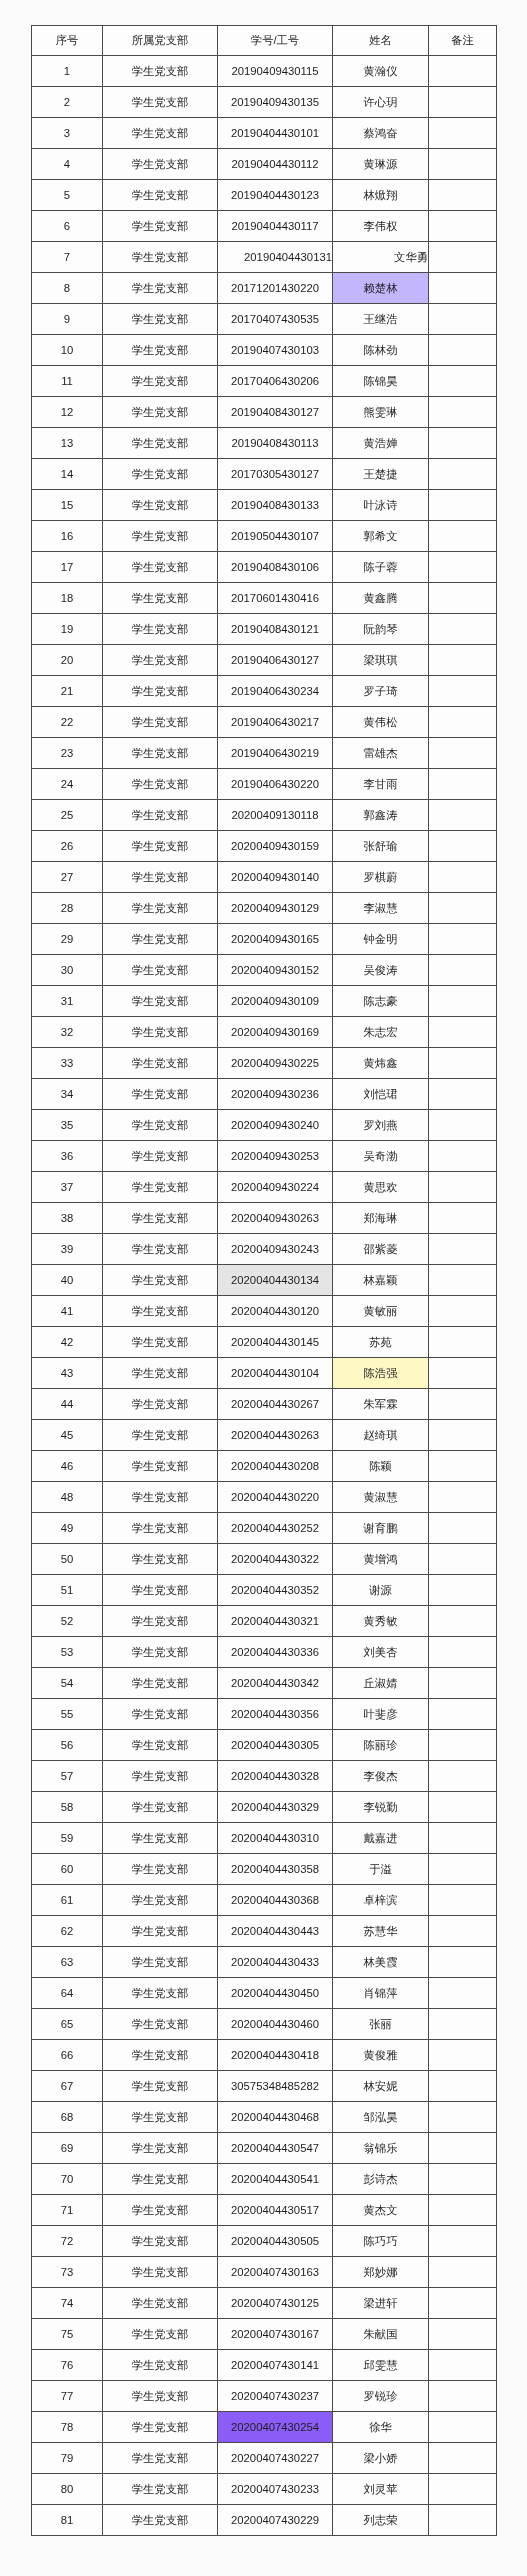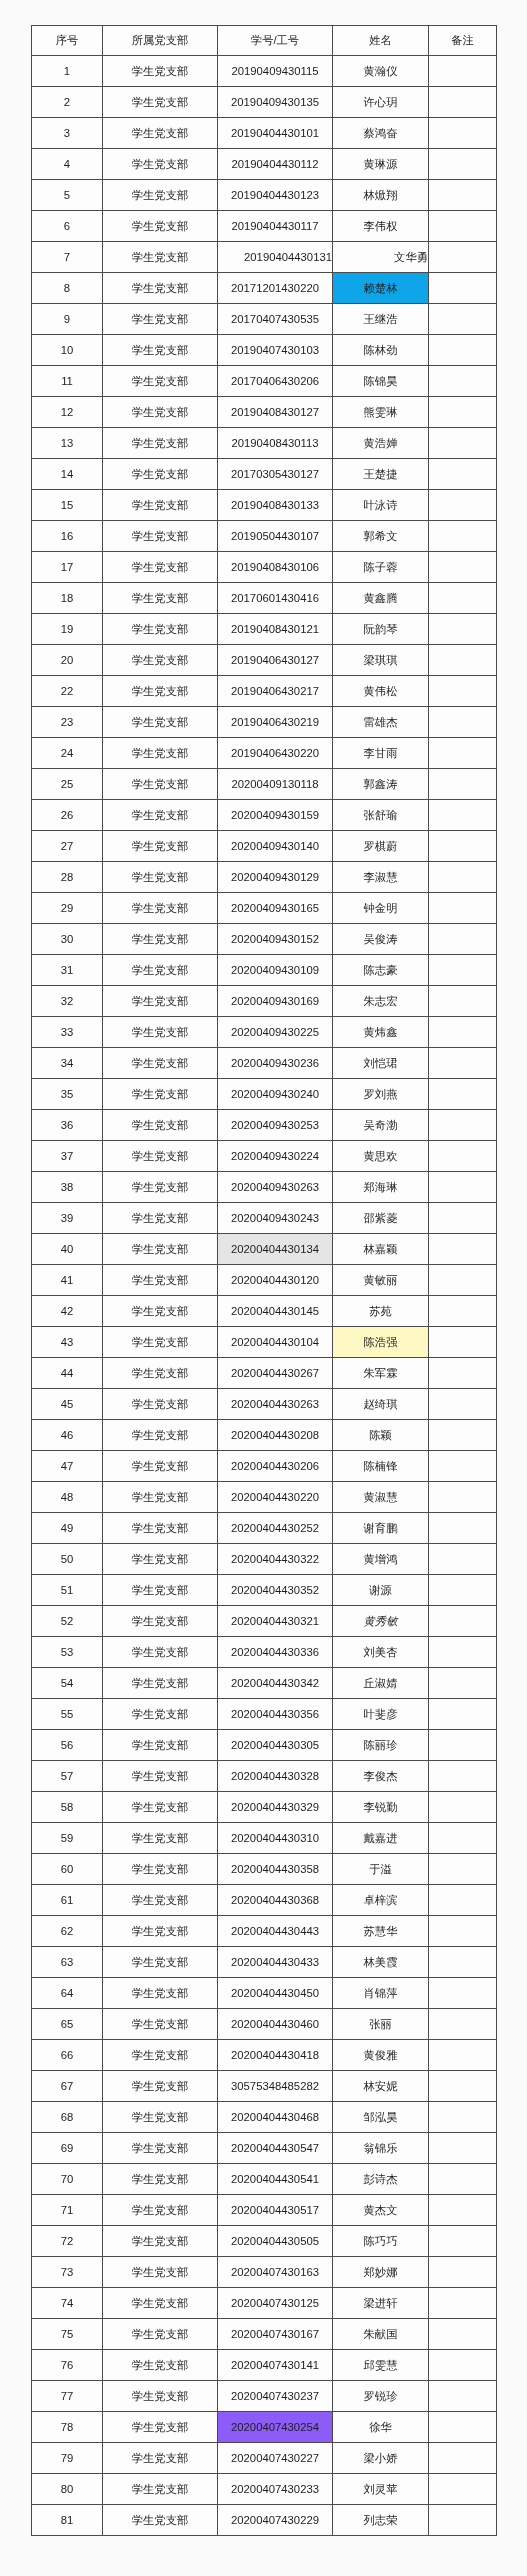--- a/index.html
+++ b/index.html
@@ -117,21 +117,21 @@
           <td style="border-color: rgb(74, 74, 74); background: rgb(253, 253, 253);">7</td>
           <td style="border-color: rgb(74, 74, 74); background: rgb(253, 253, 253);">学生党支部</td>
           <td style="border-color: rgb(74, 74, 74); background: rgb(253, 253, 253); text-align: right;">20190404430131</td>
           <td style="border-color: rgb(74, 74, 74); background: rgb(253, 253, 253); text-align: right;">文华勇</td>
           <td style="border-color: rgb(74, 74, 74); background: rgb(253, 253, 253);"></td>
         </tr>
         <tr>
           <td style="border-color: rgb(74, 74, 74); background: rgb(253, 253, 253);">8</td>
           <td style="border-color: rgb(74, 74, 74); background: rgb(253, 253, 253);">学生党支部</td>
           <td style="border-color: rgb(74, 74, 74); background: rgb(253, 253, 253);">20171201430220</td>
-          <td style="border-color: rgb(74, 74, 74); background: #0ea5e9;">赖楚林</td>
+          <td style="border-color: rgb(74, 74, 74); background: #c4b5fd;">赖楚林</td>
           <td style="border-color: rgb(74, 74, 74); background: rgb(253, 253, 253);"></td>
         </tr>
         <tr>
           <td style="border-color: rgb(74, 74, 74); background: rgb(253, 253, 253);">9</td>
           <td style="border-color: rgb(74, 74, 74); background: rgb(253, 253, 253);">学生党支部</td>
           <td style="border-color: rgb(74, 74, 74); background: rgb(253, 253, 253);">20170407430535</td>
           <td style="border-color: rgb(74, 74, 74); background: rgb(253, 253, 253);">王继浩</td>
           <td style="border-color: rgb(74, 74, 74); background: rgb(253, 253, 253);"></td>
         </tr>
         <tr>
@@ -205,20 +205,27 @@
           <td style="border-color: rgb(74, 74, 74); background: rgb(253, 253, 253);"></td>
         </tr>
         <tr>
           <td style="border-color: rgb(74, 74, 74); background: rgb(253, 253, 253);">20</td>
           <td style="border-color: rgb(74, 74, 74); background: rgb(253, 253, 253);">学生党支部</td>
           <td style="border-color: rgb(74, 74, 74); background: rgb(253, 253, 253);">20190406430127</td>
           <td style="border-color: rgb(74, 74, 74); background: rgb(253, 253, 253);">梁琪琪</td>
           <td style="border-color: rgb(74, 74, 74); background: rgb(253, 253, 253);"></td>
         </tr>
         <tr>
+          <td style="border-color: rgb(74, 74, 74); background: rgb(253, 253, 253);">21</td>
+          <td style="border-color: rgb(74, 74, 74); background: rgb(253, 253, 253);">学生党支部</td>
+          <td style="border-color: rgb(74, 74, 74); background: rgb(253, 253, 253);">20190406430234</td>
+          <td style="border-color: rgb(74, 74, 74); background: rgb(253, 253, 253);">罗子琦</td>
+          <td style="border-color: rgb(74, 74, 74); background: rgb(253, 253, 253);"></td>
+        </tr>
+        <tr>
           <td style="border-color: rgb(74, 74, 74); background: rgb(253, 253, 253);">22</td>
           <td style="border-color: rgb(74, 74, 74); background: rgb(253, 253, 253);">学生党支部</td>
           <td style="border-color: rgb(74, 74, 74); background: rgb(253, 253, 253);">20190406430217</td>
           <td style="border-color: rgb(74, 74, 74); background: rgb(253, 253, 253);">黄伟松</td>
           <td style="border-color: rgb(74, 74, 74); background: rgb(253, 253, 253);"></td>
         </tr>
         <tr>
           <td style="border-color: rgb(74, 74, 74); background: rgb(253, 253, 253);">23</td>
           <td style="border-color: rgb(74, 74, 74); background: rgb(253, 253, 253);">学生党支部</td>
           <td style="border-color: rgb(74, 74, 74); background: rgb(253, 253, 253);">20190406430219</td>
@@ -380,27 +387,20 @@
           <td style="border-color: rgb(74, 74, 74); background: rgb(253, 253, 253);"></td>
         </tr>
         <tr>
           <td style="border-color: rgb(74, 74, 74); background: rgb(253, 253, 253);">46</td>
           <td style="border-color: rgb(74, 74, 74); background: rgb(253, 253, 253);">学生党支部</td>
           <td style="border-color: rgb(74, 74, 74); background: rgb(253, 253, 253);">20200404430208</td>
           <td style="border-color: rgb(74, 74, 74); background: rgb(253, 253, 253);">陈颖</td>
           <td style="border-color: rgb(74, 74, 74); background: rgb(253, 253, 253);"></td>
         </tr>
         <tr>
-          <td style="border-color: rgb(74, 74, 74); background: rgb(253, 253, 253);">47</td>
-          <td style="border-color: rgb(74, 74, 74); background: rgb(253, 253, 253);">学生党支部</td>
-          <td style="border-color: rgb(74, 74, 74); background: rgb(253, 253, 253);">20200404430206</td>
-          <td style="border-color: rgb(74, 74, 74); background: rgb(253, 253, 253);">陈楠锋</td>
-          <td style="border-color: rgb(74, 74, 74); background: rgb(253, 253, 253);"></td>
-        </tr>
-        <tr>
           <td style="border-color: rgb(74, 74, 74); background: rgb(253, 253, 253);">48</td>
           <td style="border-color: rgb(74, 74, 74); background: rgb(253, 253, 253);">学生党支部</td>
           <td style="border-color: rgb(74, 74, 74); background: rgb(253, 253, 253);">20200404430220</td>
           <td style="border-color: rgb(74, 74, 74); background: rgb(253, 253, 253);">黄淑慧</td>
           <td style="border-color: rgb(74, 74, 74); background: rgb(253, 253, 253);"></td>
         </tr>
         <tr>
           <td style="border-color: rgb(74, 74, 74); background: rgb(253, 253, 253);">49</td>
           <td style="border-color: rgb(74, 74, 74); background: rgb(253, 253, 253);">学生党支部</td>
           <td style="border-color: rgb(74, 74, 74); background: rgb(253, 253, 253);">20200404430252</td>
@@ -418,21 +418,21 @@
           <td style="border-color: rgb(74, 74, 74); background: rgb(253, 253, 253);">51</td>
           <td style="border-color: rgb(74, 74, 74); background: rgb(253, 253, 253);">学生党支部</td>
           <td style="border-color: rgb(74, 74, 74); background: rgb(253, 253, 253);">20200404430352</td>
           <td style="border-color: rgb(74, 74, 74); background: rgb(253, 253, 253);">谢源</td>
           <td style="border-color: rgb(74, 74, 74); background: rgb(253, 253, 253);"></td>
         </tr>
         <tr>
           <td style="border-color: rgb(74, 74, 74); background: rgb(253, 253, 253);">52</td>
           <td style="border-color: rgb(74, 74, 74); background: rgb(253, 253, 253);">学生党支部</td>
           <td style="border-color: rgb(74, 74, 74); background: rgb(253, 253, 253);">20200404430321</td>
-          <td style="border-color: rgb(74, 74, 74); background: rgb(253, 253, 253); font-style: italic;">黄秀敏</td>
+          <td style="border-color: rgb(74, 74, 74); background: rgb(253, 253, 253);">黄秀敏</td>
           <td style="border-color: rgb(74, 74, 74); background: rgb(253, 253, 253);"></td>
         </tr>
         <tr>
           <td style="border-color: rgb(74, 74, 74); background: rgb(253, 253, 253);">53</td>
           <td style="border-color: rgb(74, 74, 74); background: rgb(253, 253, 253);">学生党支部</td>
           <td style="border-color: rgb(74, 74, 74); background: rgb(253, 253, 253);">20200404430336</td>
           <td style="border-color: rgb(74, 74, 74); background: rgb(253, 253, 253);">刘美杏</td>
           <td style="border-color: rgb(74, 74, 74); background: rgb(253, 253, 253);"></td>
         </tr>
         <tr>

